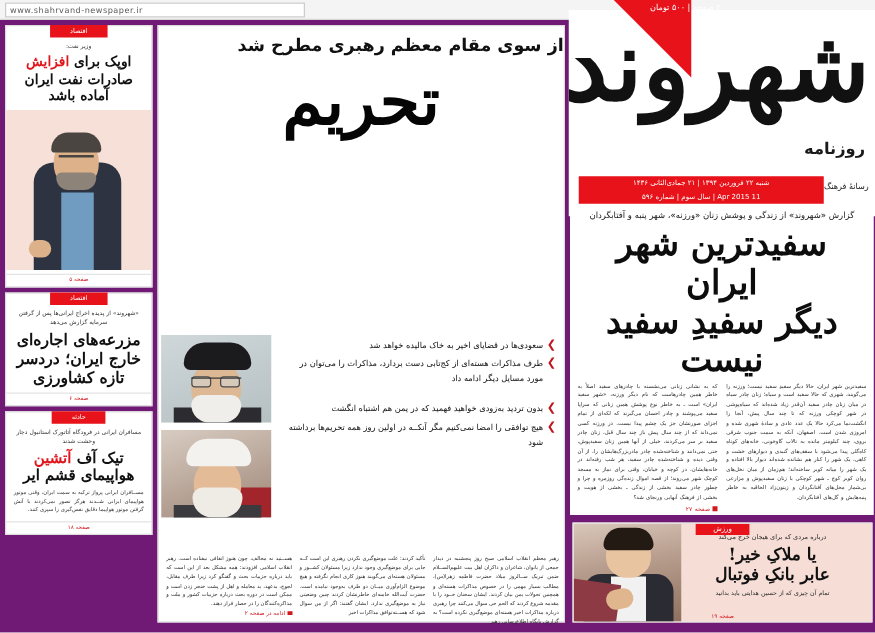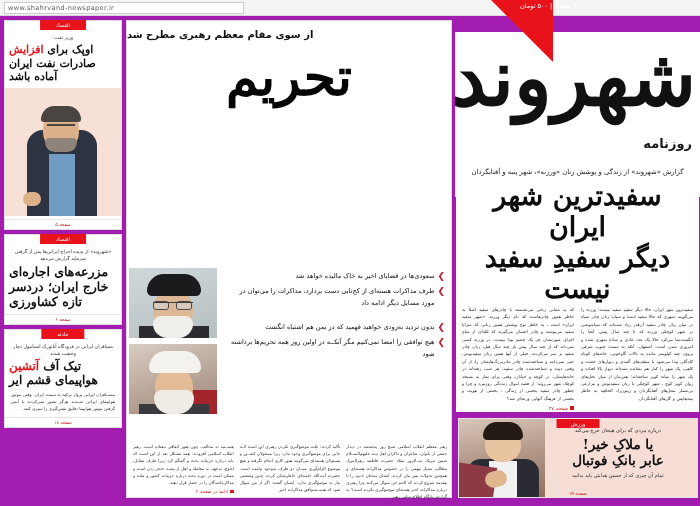--- a/index.html
+++ b/index.html
@@ -6,21 +6,21 @@
   * { box-sizing: border-box; margin: 0; padding: 0; }
   html, body {
     width: 700px; height: 506px;
     background: #ffffff;
     font-family: "DejaVu Sans", "Liberation Sans", sans-serif;
     overflow: hidden;
   }
   .page {
     position: relative;
     width: 700px; height: 506px;
-    background: #a21caf;
+    background: #701a75;
     overflow: hidden;
   }
 
   
   .topbar {
     position: absolute; top: 0; left: 0;
     width: 700px; height: 16px;
     background: #f4f4f4;
     border-bottom: 1px solid #d8d8d8;
   }
@@ -58,21 +58,21 @@
     color: #ffffff;
     text-align: center;
     direction: rtl;
     white-space: nowrap;
     font-family: "DejaVu Sans", sans-serif;
   }
 
   
   .masthead {
     position: absolute;
-    top: 32px; left: 455px;
+    top: 8px; left: 455px;
     width: 245px; height: 165px;
     background: #fff;
     overflow: hidden;
   }
   .masthead-logo {
     position: absolute;
     top: -6px; right: 4px;
     width: 238px;
     text-align: left;
     font-family: "DejaVu Serif", "Liberation Serif", serif;
@@ -243,22 +243,22 @@
   
   .center-col {
     position: absolute;
     top: 20px; left: 126px;
     width: 326px; height: 478px;
     background: #fff;
     border: 1px solid #dcdcdc;
   }
   .cc-kicker {
     margin-top: 8px;
-    font-size: 10px;
-    text-align: left;
+    font-size: 14px;
+    text-align: right;
     color: #111;
     direction: rtl;
     font-weight: bold;
   }
   .cc-head {
     margin-top: 8px;
     font-family: "DejaVu Serif", "Liberation Serif", serif;
     font-weight: bold;
     font-size: 52px;
     line-height: 58px;
@@ -397,21 +397,21 @@
     font-size: 4.8px;
     line-height: 7px;
     text-align: center;
     color: #333;
     direction: rtl;
     margin-bottom: 2px;
   }
   .side-head {
     font-family: "DejaVu Serif", "Liberation Serif", serif;
     font-weight: bold;
-    text-align: left;
+    text-align: center;
     direction: rtl;
     color: #111;
   }
   .side-head.sz1 { font-size: 11px; line-height: 13.5px; }
   .side-head.sz2 { font-size: 12.5px; line-height: 15px; }
   .side-head.sz3 { font-size: 12px; line-height: 14.5px; }
   .hl-red { color: #e0161d; }
   .side-body {
     font-size: 4.3px;
     line-height: 7px;

